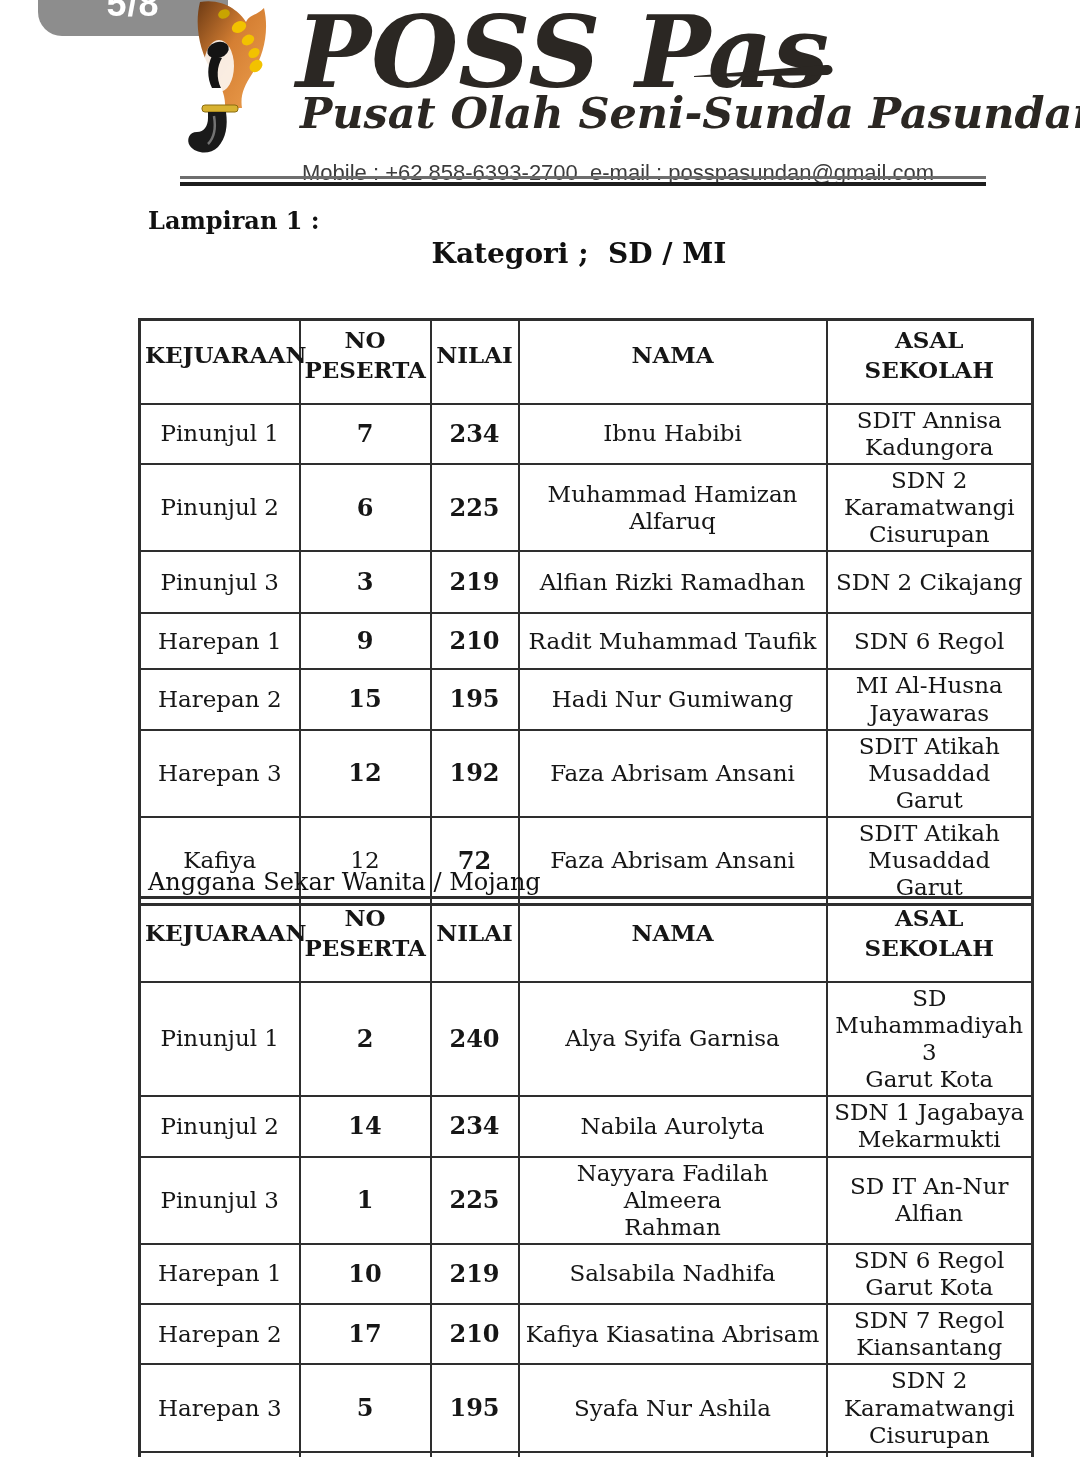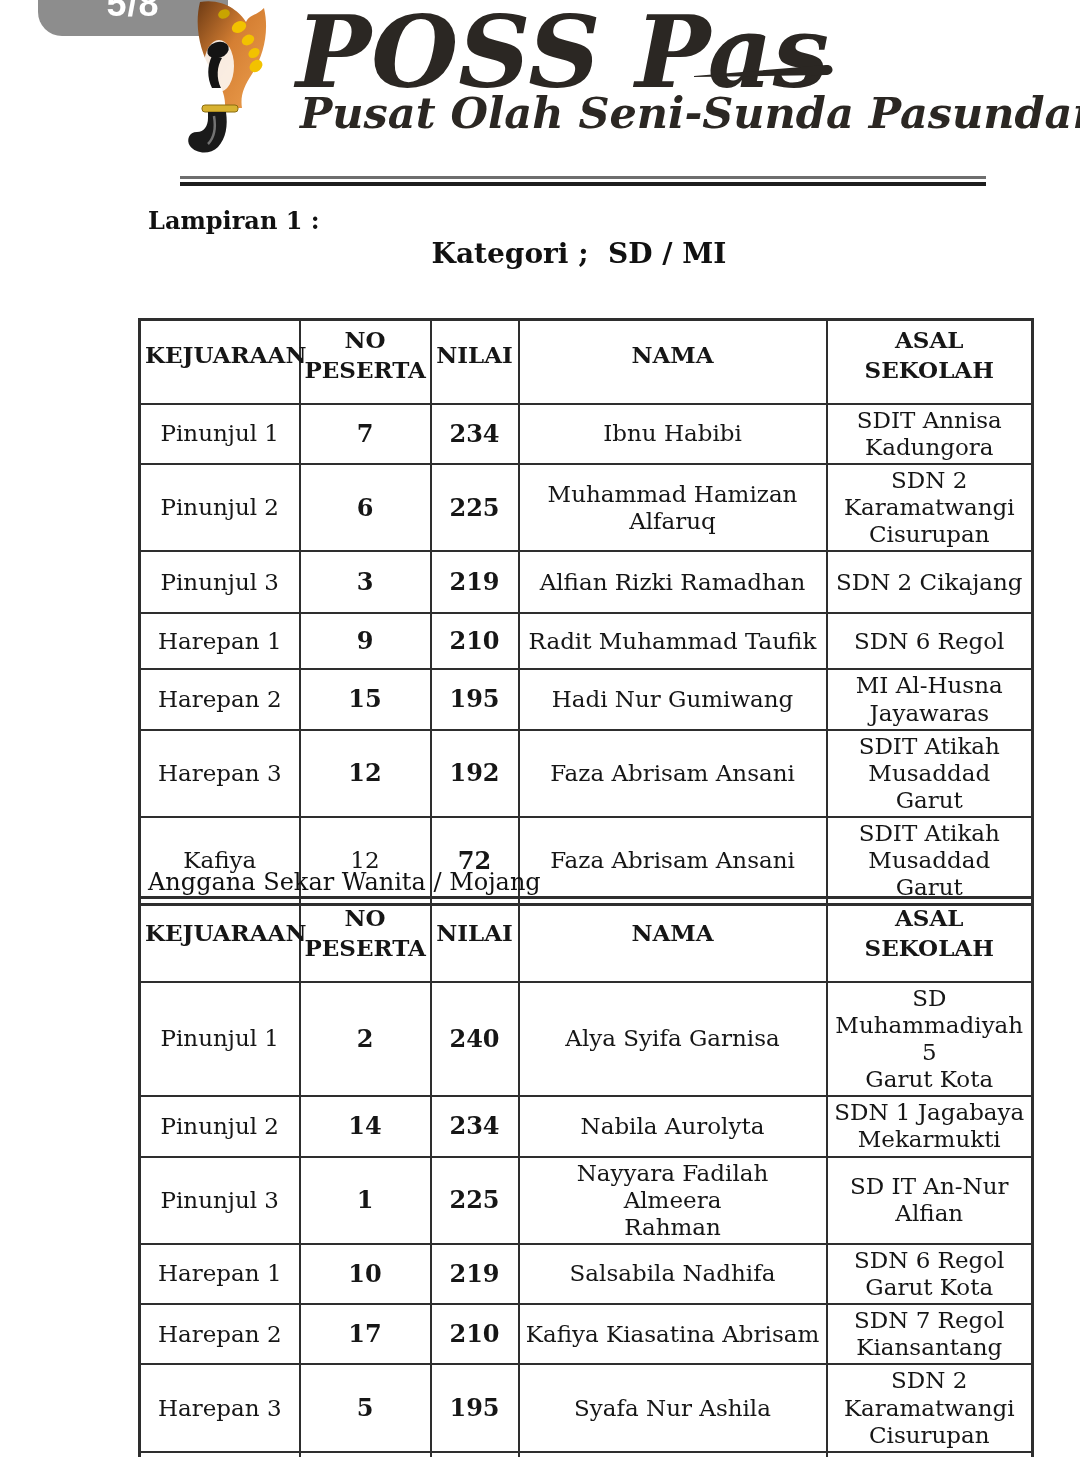--- a/index.html
+++ b/index.html
@@ -100,20 +100,21 @@
 
     <path d="M24,112 L42,112 C44,126 42,138 34,147 C26,155 12,154 6,146 C2,140 5,132 13,132 C20,132 24,126 24,118 Z" fill="#1a1a1a"></path>
     <path d="M30,116 C32,128 30,138 24,144" stroke="#8a8a8a" stroke-width="2.5" fill="none" opacity="0.8"></path>
   </svg>
 
   <div class="brand">POSS Pas</div>
   <svg class="swoosh" viewBox="0 0 142 18">
     <path d="M0,12 L132,1 C140,0 141,10 133,11 L0,13 Z" fill="#2b2723"></path>
   </svg>
   <div class="subtitle">Pusat Olah Seni-Sunda Pasundan</div>
+  <div class="addr2">Mobile : +62 858-6393-2700  e-mail : posspasundan@gmail.com</div>
   <div class="rule"></div>
 
   <div class="lampiran">Lampiran 1 :</div>
   <div class="kategori">Kategori ;  SD / MI</div>
 
   <table class="results" id="table-0">
     <colgroup>
         <col style="width:160px">
         <col style="width:131px">
         <col style="width:88px">
@@ -209,21 +210,21 @@
         <th class="align-top">ASAL SEKOLAH</th>
       </tr>
     </thead>
     <tbody>
         <tr>
           <td>Pinunjul 1</td>
           <td class="num">2</td>
           <td class="num">240</td>
           <td>Alya Syifa Garnisa</td>
           <td>SD
-Muhammadiyah 5
+Muhammadiyah 3
 Garut Kota</td>
         </tr>
         <tr>
           <td>Pinunjul 2</td>
           <td class="num">14</td>
           <td class="num">234</td>
           <td>Nabila Aurolyta</td>
           <td>SDN 1 Jagabaya
 Mekarmukti</td>
         </tr>

